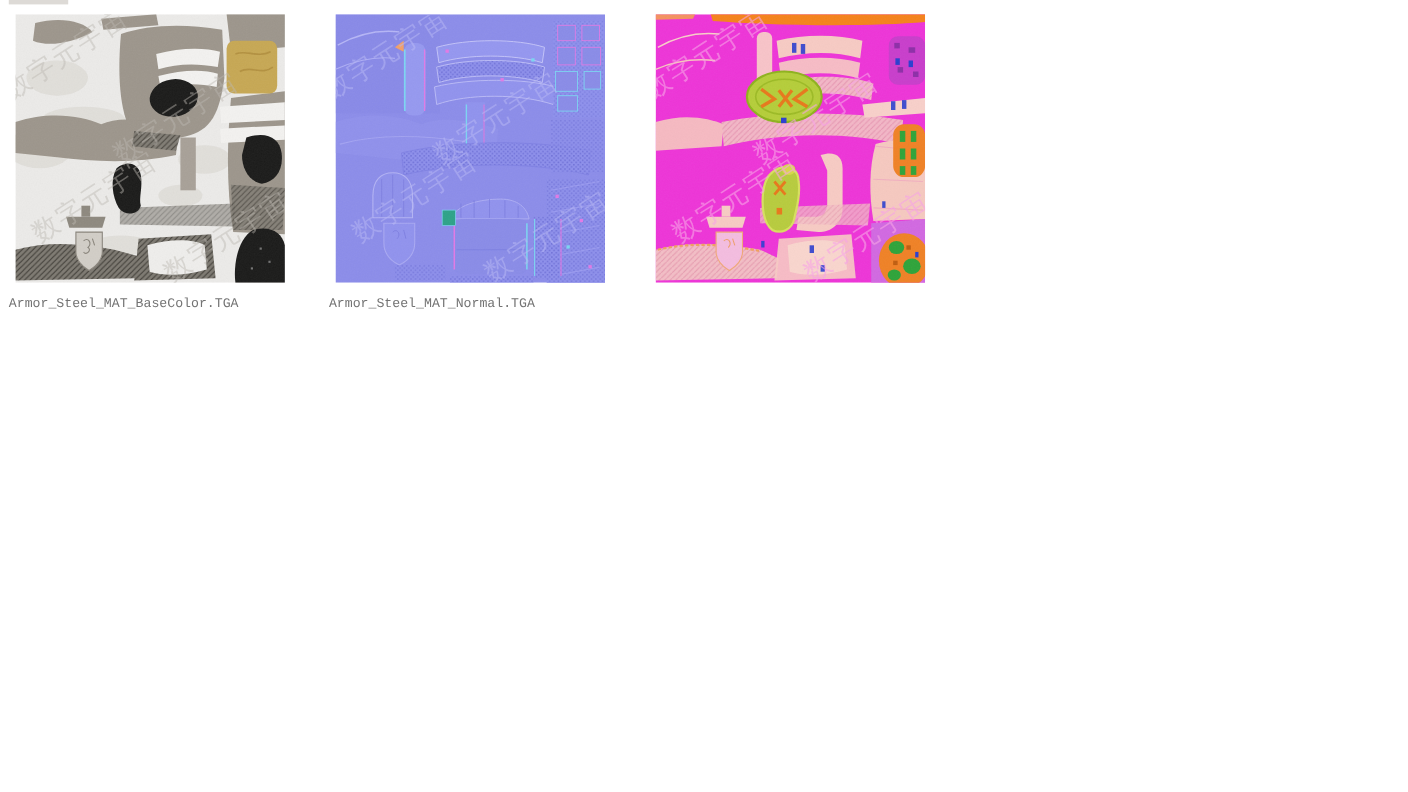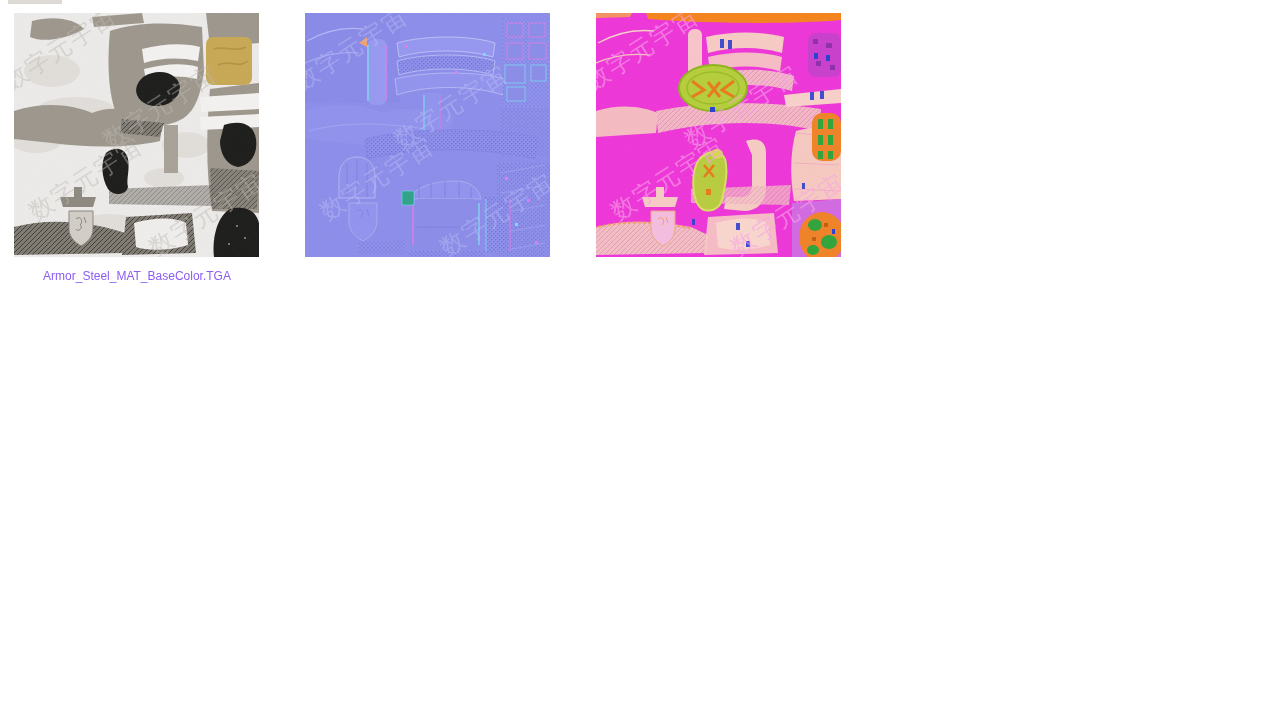--- a/index.html
+++ b/index.html
@@ -10,22 +10,23 @@
   .edge-artifact{
     position:absolute;left:8px;top:0;width:54px;height:4px;
     background:#d7d4cf;opacity:.85;
   }
   .file-grid{position:absolute;left:0;top:0;width:1280px;height:720px;}
   .file-item{position:absolute;top:13px;width:245px;cursor:pointer;}
   .file-item .thumb{display:block;width:245px;height:244px;}
   .item-1{left:14px;} .item-2{left:305px;} .item-3{left:596px;}
   .file-label{
     width:258px;margin-left:-6px;margin-top:11px;
-    font-size:12px;line-height:17px;color:#8b5cf6;text-align:center;
+    font-size:12px;line-height:17px;color:#737373;
     word-break:break-all;
+    font-family:Liberation Mono, monospace;
   }
   .wm{font-size:24px;letter-spacing:2px;}
 </style>
 </head>
 <body>
 
 <div class="edge-artifact"></div>
 
 <div class="file-grid">
 
@@ -203,20 +204,21 @@
       <rect x="104" y="238" width="76" height="6" fill="url(#mesh2)" opacity=".8"></rect>
 
       <g class="wm" fill="#B9B9F6" opacity=".5">
         <text x="-4" y="78" transform="rotate(-33 -4 78)">数字元宇宙</text>
         <text x="96" y="136" transform="rotate(-33 96 136)">数字元宇宙</text>
         <text x="22" y="208" transform="rotate(-33 22 208)">数字元宇宙</text>
         <text x="142" y="244" transform="rotate(-33 142 244)">数字元宇宙</text>
       </g>
       <rect width="245" height="244" filter="url(#g2)" opacity="0.05"></rect>
     </svg>
+    <div class="file-label">Armor_Steel_MAT_Normal.TGA</div>
   </div>
 
   <div class="file-item item-3">
     <svg class="thumb" viewBox="0 0 245 244">
       <defs>
         <pattern id="hp3" width="5" height="5" patternUnits="userSpaceOnUse">
           <rect width="5" height="5" fill="#F3BEC6"></rect>
           <path d="M0,5 L5,0" stroke="#E79CB0" stroke-width="1"></path>
         </pattern>
         <filter id="g3">

